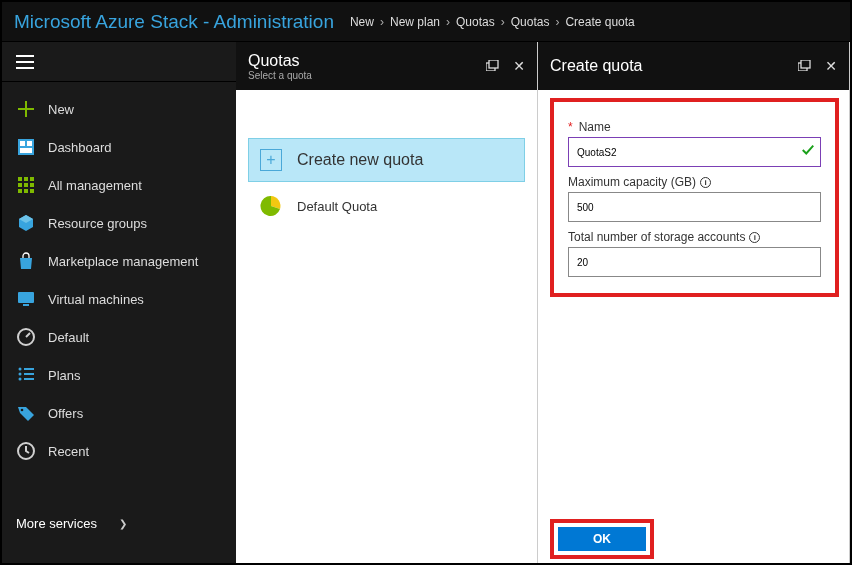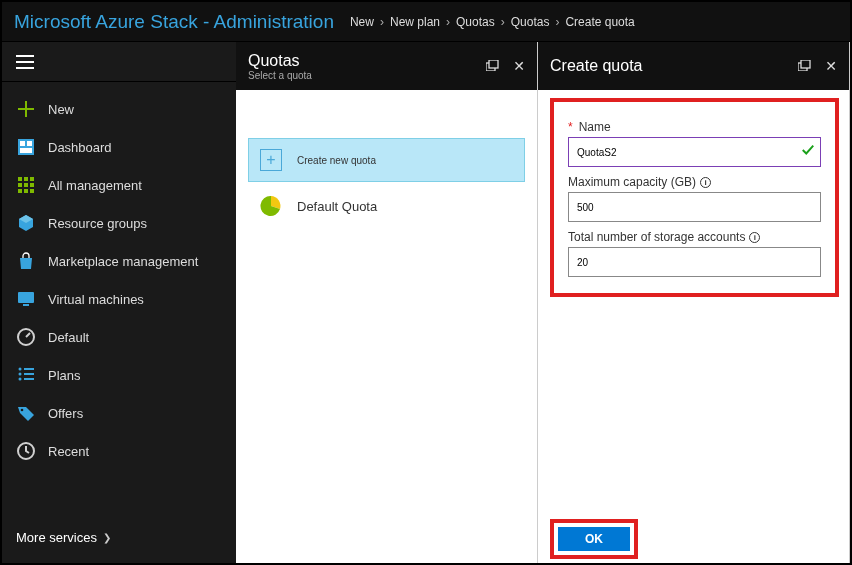--- a/index.html
+++ b/index.html
@@ -23,21 +23,21 @@
   
   .layout { display:flex; height:calc(565px - var(--topbar-h) - 4px); }
   
   .sidebar { width:234px; background:var(--dark); color:#ddd; display:flex; flex-direction:column; font-size:13px; }
   .hamburger-row { height:40px; display:flex; align-items:center; padding:0 14px; border-bottom:1px solid #000; cursor:pointer;}
   .hamburger { width:18px; height:14px; display:flex; flex-direction:column; justify-content:space-between; }
   .hamburger div { height:2px; background:#fff; }
   .nav { padding:8px 0; flex:1; }
   .nav-item { display:flex; align-items:center; height:38px; padding:0 14px; cursor:pointer; }
   .nav-icon { width:20px; height:20px; display:flex; align-items:center; justify-content:center; margin-right:12px; }
-  .more-svc { display:flex; align-items:center; padding:10px 14px 18px; cursor:pointer; font-size:13px; color:#fff;}
+  .more-svc { display:flex; align-items:center; padding:10px 14px 32px; cursor:pointer; font-size:13px; color:#fff;gap:16px;}
   .chev { margin-left:6px; font-size:10px; color:#ccc; }
   
   .blades { flex:1; display:flex; background:#fff; }
   .blade { display:flex; flex-direction:column; border-right:1px solid #ccc; }
   .blade1 { width:302px; }
   .blade2 { flex:1; }
   .blade-hdr { display:flex; align-items:center; height:48px; background:var(--darker); color:#fff; padding:6px 12px; }
   .bh-title { font-size:16px; font-weight:400; }
   .bh-sub { font-size:10px; color:#aaa; }
   .bh-tools { margin-left:auto; display:flex; gap:14px; font-size:14px; }
@@ -52,21 +52,21 @@
   
   .form-box { margin:8px 10px 0 12px; border:4px solid #e02020; padding:10px 14px 16px; }
   .fld-label { font-size:12px; color:#333; margin-top:8px; display:flex; align-items:center; gap:4px;}
   .req { color:#e02020; margin-right:2px; }
   .info { width:11px; height:11px; border:1px solid #333; border-radius:50%; font-size:8px; display:inline-flex; align-items:center; justify-content:center; font-weight:bold; cursor:pointer;}
   .fld-input { width:100%; height:30px; font-size:10px; padding:4px 28px 4px 8px; border:1px solid #888; outline:none; }
   .fld-wrap { position:relative; margin-top:3px; }
   .fld-wrap.valid .fld-input { border:1px solid #7b3fb5; }
   .check { position:absolute; right:6px; top:6px; width:14px; height:14px; }
   .ok-wrap { position:absolute; bottom:4px; left:12px; border:4px solid #e02020; padding:4px;}
-  .ok-btn { width:72px; height:24px; background:var(--azure-blue); color:#fff; border:none; font-size:12px; font-weight:600; cursor:pointer; }
+  .ok-btn { width:88px; height:24px; background:var(--azure-blue); color:#fff; border:none; font-size:12px; font-weight:600; cursor:pointer; }
 </style>
 </head>
 <body>
 
 <div class="topbar">
   <div class="brand">Microsoft Azure Stack - Administration</div>
   <div class="breadcrumb" id="breadcrumb">
       <span class="crumb">New</span>
       <span class="crumb-sep">›</span>
       <span class="crumb">New plan</span>
@@ -216,21 +216,21 @@
           </span>
           <span class="bh-tool">✕</span>
         </div>
       </div>
       <div class="blade-body">
         <div class="q-list" id="q-list">
             <div class="q-row sel">
               <div class="q-icon">
                 <div class="plus-icon">+</div>
               </div>
-              <div style="font-size: 10px; color: rgb(51, 51, 51);">Create new quota</div>
+              <div style="font-size: 16px; color: rgb(51, 51, 51);">Create new quota</div>
             </div>
             <div class="q-row">
               <div class="q-icon">
                 <svg width="22" height="22" viewBox="0 0 22 22">
                   <path d="M11 11 L11 1 A10 10 0 0 1 20 14 Z" fill="#f2c811"></path>
                   <path d="M11 11 L20 14 A10 10 0 1 1 11 1 Z" fill="#7fba00"></path>
                 </svg>
               </div>
               <div style="font-size: 13px; color: rgb(51, 51, 51);">Default Quota</div>
             </div>

